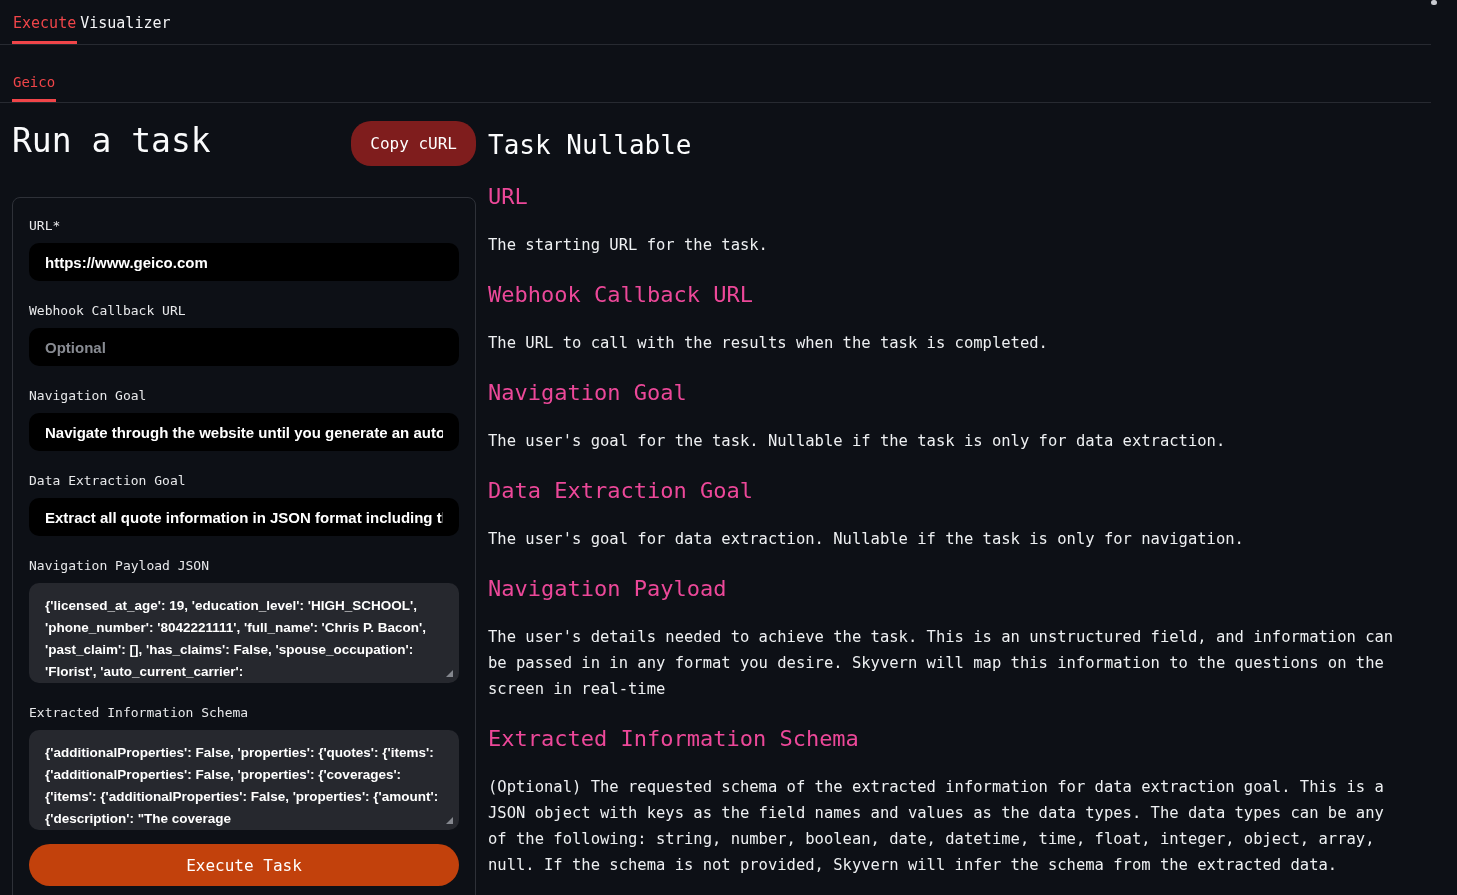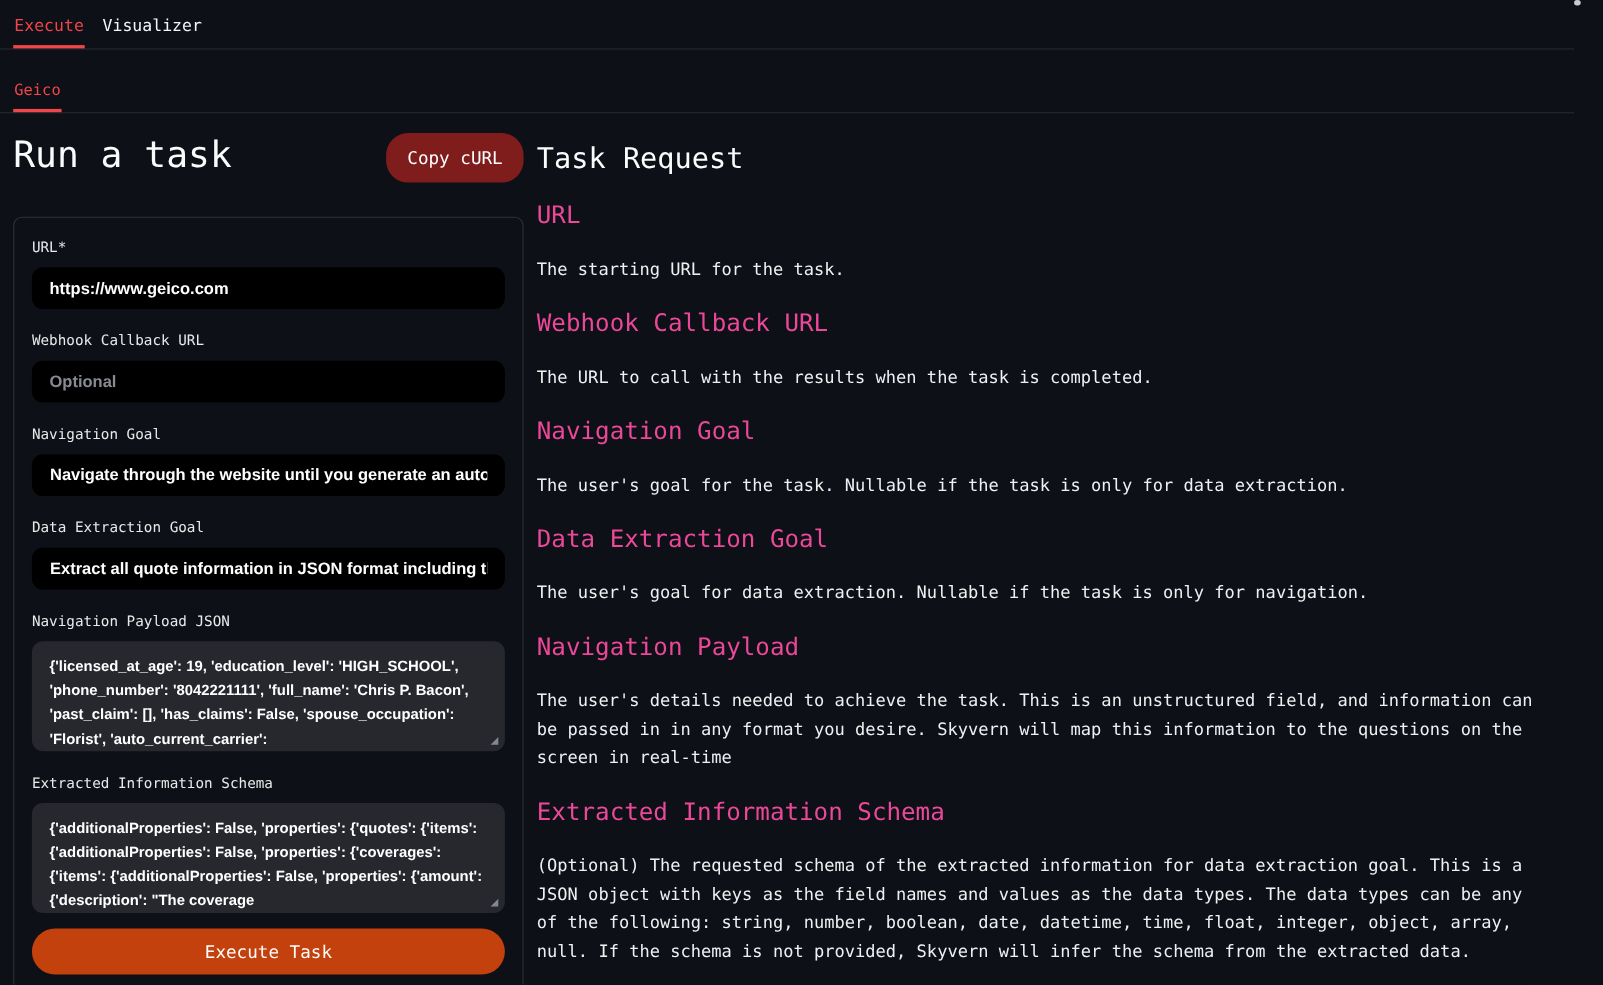--- a/index.html
+++ b/index.html
@@ -6,21 +6,21 @@
   html,body { width:1457px; height:895px; }
   body {
     background:#0d1016;
     color:#f2f3f5;
     font-family:"DejaVu Sans Mono", monospace;
     overflow:hidden;
     position:relative;
   }
   
   .tabbar {
-    display:flex; gap:15px;
+    display:flex; gap:2px;
     padding:0 12px;
     border-bottom:1px solid #272a31;
     margin-right:26px;
   }
   .tab {
     font-size:15px;
     padding:14px 1px 9px;
     border-bottom:3px solid transparent;
     color:#f4f5f7;
     cursor:pointer;
@@ -179,21 +179,21 @@
           <textarea class="json-input" style="">{'additionalProperties': False, 'properties': {'quotes': {'items': {'additionalProperties': False, 'properties': {'coverages': {'items': {'additionalProperties': False, 'properties': {'amount': {'description': "The coverage</textarea>
           <div class="resize-handle"></div>
         </div>
       </div>
 
       <button class="execute-btn">Execute Task</button>
     </div>
   </div>
 
   <div class="right-col">
-    <h2 class="docs-title">Task Request</h2>
+    <h2 class="docs-title">Task Nullable</h2>
 
     <h3 class="doc-heading">URL</h3>
     <p class="doc-body">The starting URL for the task.</p>
 
     <h3 class="doc-heading">Webhook Callback URL</h3>
     <p class="doc-body">The URL to call with the results when the task is completed.</p>
 
     <h3 class="doc-heading">Navigation Goal</h3>
     <p class="doc-body">The user's goal for the task. Nullable if the task is only for data extraction.</p>
 

